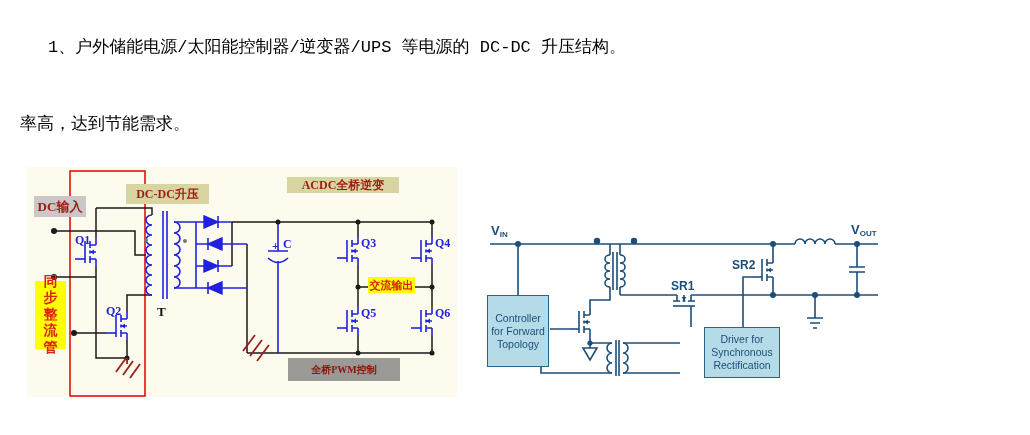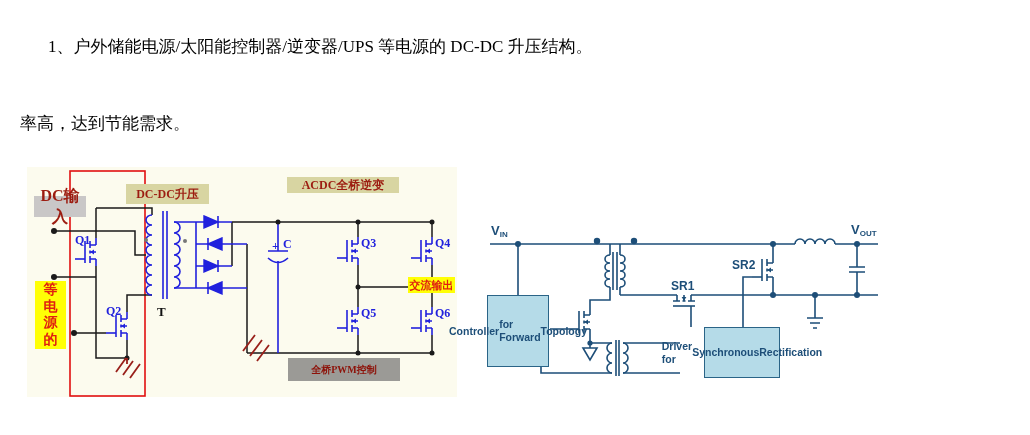--- a/index.html
+++ b/index.html
@@ -6,49 +6,49 @@
     --circuit-blue:#2121dd; --wire-black:#1a1a1a; --ground-red:#99201a;
     --outline-red:#e01010; --label-dark-red:#9c1c10; --label-bright-red:#e02010;
     --tan-bg:#d8d5a2; --gray-bg:#c9c7c7; --dark-gray-bg:#9b9a96; --yellow-bg:#ffff05;
     --cream-bg:#fcfbee; --navy:#1d4e78; --light-blue-bg:#b5dbe8;
   }
   *{margin:0;padding:0;box-sizing:border-box;}
   body{font-family:"Liberation Sans",sans-serif;background:#fff;}
   .page{position:relative;width:1030px;height:435px;background:#ffffff;overflow:hidden;}
 
   .doc-line{position:absolute;font-size:17px;color:#000;white-space:nowrap;
-            font-family:Liberation Serif, serif;}
+            font-family:Liberation Mono, monospace;}
   .l1{left:48px;top:35px;}
   .l2{left:48px;top:74px;}
   .l3{left:20px;top:112px;}
 
   .diagram{position:absolute;}
   .d-left{left:27px;top:167px;width:430px;height:232px;}
   .d-right{left:483px;top:222px;width:400px;height:165px;}
   .diagram svg{position:absolute;left:0;top:0;}
 
   .lbl{position:absolute;display:flex;align-items:center;justify-content:center;
        font-weight:bold;text-align:center;z-index:3;
        font-family:"Liberation Serif","DejaVu Serif",serif;}
   .lbl-tan{background:var(--tan-bg);color:var(--label-dark-red);font-size:12px;}
-  .lbl-gray{background:var(--gray-bg);color:var(--label-dark-red);font-size:16px;}
+  .lbl-gray{background:var(--gray-bg);color:var(--label-dark-red);font-size:13px;}
   .lbl-dgray{background:var(--dark-gray-bg);color:#8d1209;font-size:10px;}
   .lbl-yellow{background:var(--yellow-bg);color:var(--label-bright-red);}
 
   .lbl-dc-in{left:7px;top:29px;width:52px;height:21px;}
   .lbl-boost{left:99px;top:17px;width:83px;height:20px;}
   .lbl-acdc{left:260px;top:10px;width:112px;height:16px;}
   .lbl-pp{left:8px;top:114px;width:31px;height:68px;font-size:14px;line-height:16.5px;
           word-break:break-all;padding:1px 8px;}
-  .lbl-acout{left:341px;top:110px;width:47px;height:16px;font-size:11px;margin-left:40px;}
+  .lbl-acout{left:341px;top:110px;width:47px;height:16px;font-size:11px;}
   .lbl-pwm{left:261px;top:191px;width:112px;height:23px;}
 
   .nbox{position:absolute;background:var(--light-blue-bg);border:1.5px solid #2a6487;
-        color:var(--navy);font-weight:bold;font-size:10.5px;line-height:13px;
-        display:flex;flex-direction:row;align-items:center;justify-content:center;z-index:3;
+        color:var(--navy);font-weight:normal;font-size:10.5px;line-height:13px;
+        display:flex;flex-direction:column;align-items:center;justify-content:center;z-index:3;
         font-family:"Liberation Sans",sans-serif;}
   .box-ctrl{left:4px;top:73px;width:62px;height:72px;}
   .box-drv{left:197px;top:105px;width:76px;height:51px;margin-left:24px;}
   .ntag{position:absolute;color:var(--navy);font-weight:bold;font-size:12px;z-index:3;
         font-family:"Liberation Sans",sans-serif;}
   .tag-vin{left:8px;top:1px;font-size:13px;}
   .tag-vout{left:368px;top:0px;font-size:13px;}
   .tag-sr1{left:188px;top:57px;}
   .tag-sr2{left:249px;top:36px;}
   .sub{font-size:8px;vertical-align:-2px;font-weight:bold;}
@@ -157,21 +157,21 @@
       <text class="svg-lbl-blu" x="334" y="80">Q3</text>
       <text class="svg-lbl-blu" x="408" y="80">Q4</text>
       <text class="svg-lbl-blu" x="334" y="150">Q5</text>
       <text class="svg-lbl-blu" x="408" y="150">Q6</text>
       <text class="svg-lbl-blk" x="130" y="149">T</text>
     </svg>
 
     <div class="lbl lbl-gray lbl-dc-in">DC输入</div>
     <div class="lbl lbl-tan lbl-boost">DC-DC升压</div>
     <div class="lbl lbl-tan lbl-acdc">ACDC全桥逆变</div>
-    <div class="lbl lbl-yellow lbl-pp">等电源的</div>
+    <div class="lbl lbl-yellow lbl-pp">同步整流管</div>
     <div class="lbl lbl-yellow lbl-acout">交流输出</div>
     <div class="lbl lbl-dgray lbl-pwm">全桥PWM控制</div>
   </div>
 
   <div class="diagram d-right">
     <svg width="400" height="165" viewBox="0 0 400 165">
 
       <path class="w-nvy" d="
         M7,22 H312 M352,22 H395 M35,22 V73
         M127,33 V22 M127,65 V78 H107 V86

